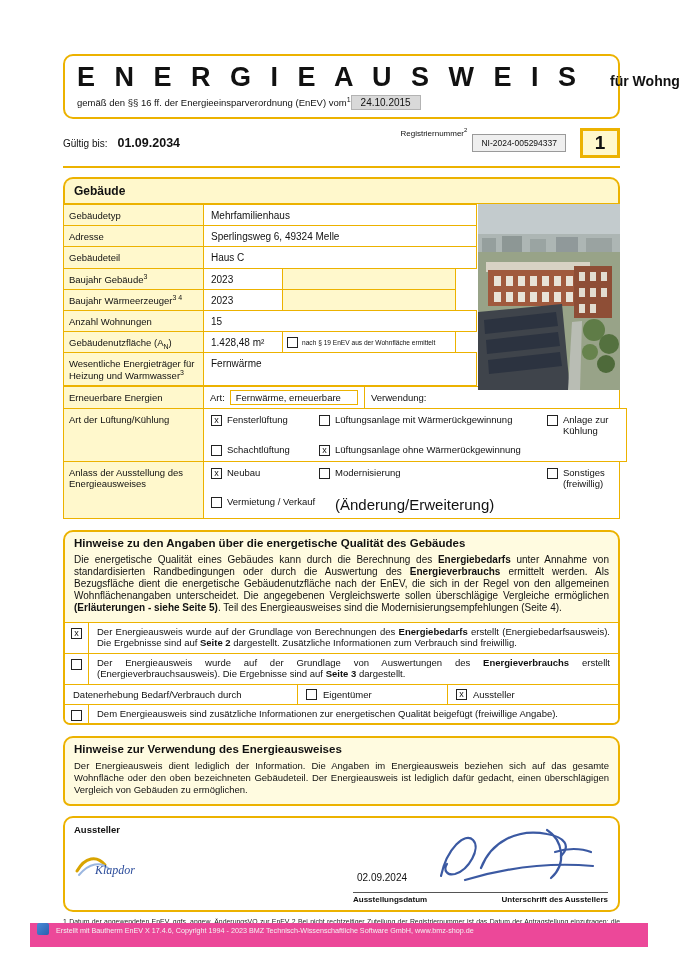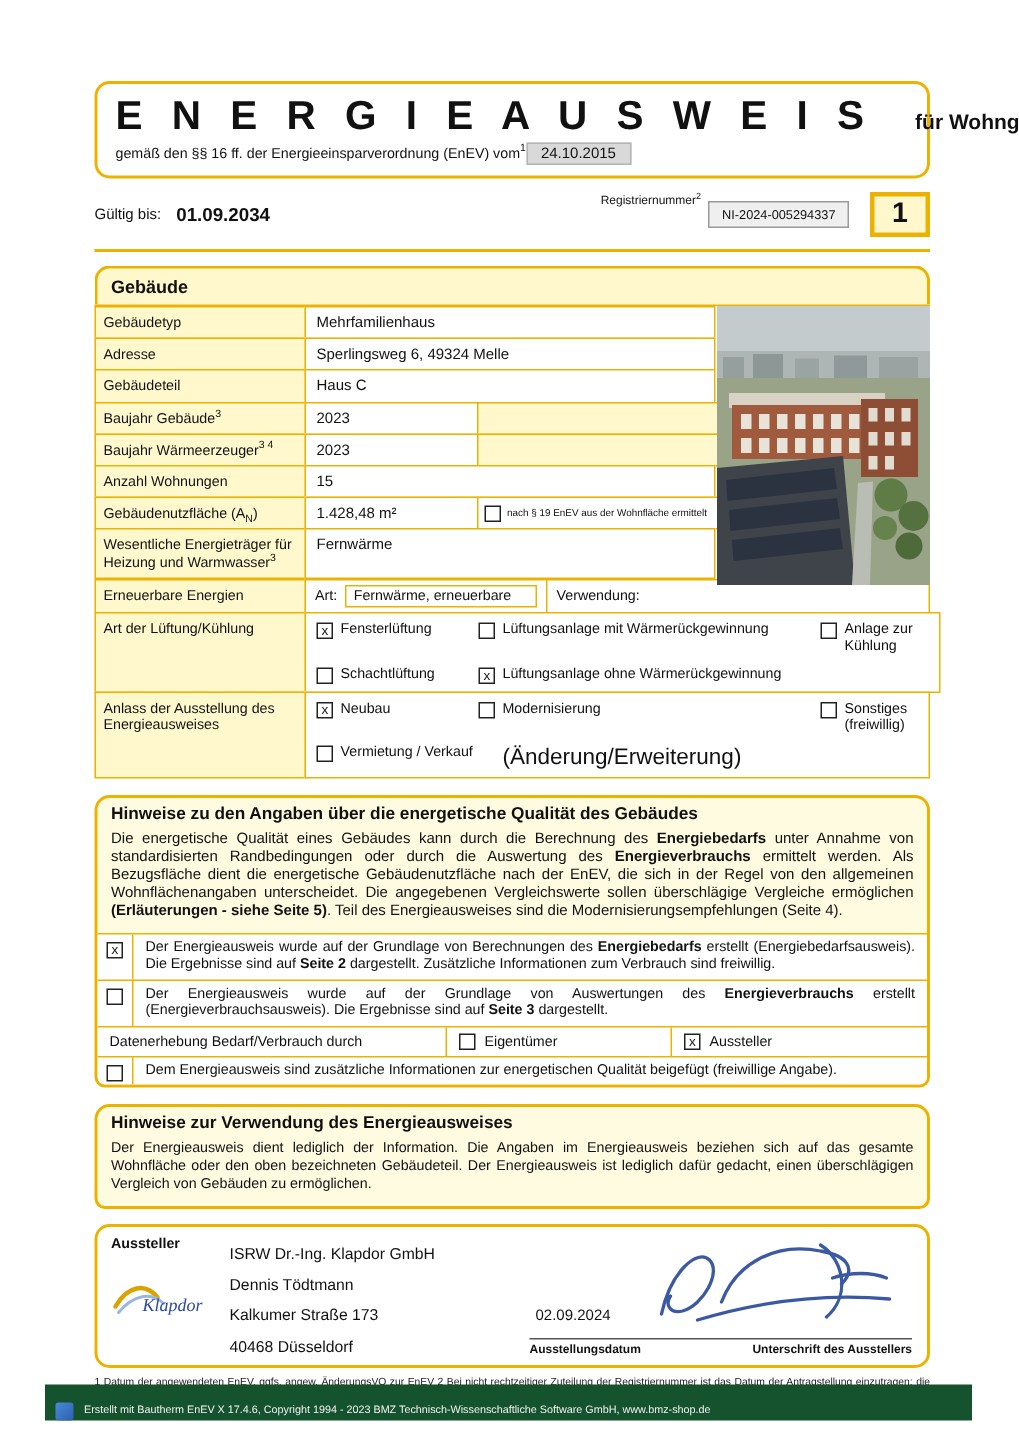--- a/index.html
+++ b/index.html
@@ -38,21 +38,21 @@
   .gb-section{margin-top:9px;}
   .gb-header{border:2px solid var(--gold);border-bottom:none;border-radius:10px 10px 0 0;background:var(--pale);font-size:12px;font-weight:700;padding:5px 9px;}
   .gb-table{border-top:1px solid var(--gold);}
   .gb-row{display:flex;}
   .gb-row + .gb-row{margin-top:-1px;}
   .gb-row > div{border:1px solid var(--gold);}
   .gb-row > div + div{margin-left:-1px;}
   .gb-label{width:141px;background:var(--pale);font-size:9.5px;line-height:1.18;padding:5px 5px 4px;flex:none;}
   .gb-value{background:#fff;font-size:10px;padding:5px 7px 4px;}
   .v-main{width:274px;}
-  .v-short{width:116px;}
+  .v-short{width:80px;}
   .v-fill{width:174px;background:var(--pale);}
   .gb-extra{width:174px;background:#fff;display:flex;align-items:center;gap:4px;padding:2px 4px;font-size:6.6px;line-height:1.1;}
   .gb-upper{position:relative;}
   .photo{position:absolute;top:0;right:0;bottom:0;width:142px;display:block;}
   .ren-art{width:162px;background:#fff;font-size:9.5px;padding:3px 6px;display:flex;align-items:center;gap:5px;}
   .art-box{border:1px solid var(--gold);padding:1px 5px;flex:1;min-height:14px;}
   .ren-use{flex:1;background:#fff;font-size:9.5px;padding:5px 6px 4px;}
   .gb-opts{flex:1;background:#fff;padding:5px 7px;}
   .opt-grid{display:grid;grid-template-columns:108px 228px 1fr;row-gap:7px;font-size:9.5px;}
   .opt{display:flex;align-items:flex-start;gap:5px;}
@@ -80,21 +80,21 @@
   .issuer-box{position:relative;border:2px solid var(--gold);border-radius:10px;margin-top:10px;height:96px;background:#fff;}
   .issuer-tag{position:absolute;left:9px;top:6px;font-size:9.5px;font-weight:700;}
   .issuer-logo{position:absolute;left:8px;top:29px;width:78px;height:34px;}
   .issuer-address{position:absolute;left:88px;top:8px;font-size:10.5px;line-height:20.5px;}
   .issue-date{position:absolute;left:292px;bottom:27px;font-size:10px;}
   .signature-svg{position:absolute;right:14px;bottom:22px;width:175px;height:62px;}
   .sign-footer{position:absolute;left:288px;right:10px;bottom:6px;border-top:1px solid #555;display:flex;justify-content:space-between;padding-top:2px;font-size:8px;font-weight:700;}
 
   .footnotes{margin-top:5px;font-size:6.9px;line-height:1.45;text-align:justify;color:#1a1a1a;}
 
-  .footer-bar{position:absolute;left:30px;right:31px;bottom:13px;height:20px;background:#14532d;display:flex;align-items:flex-start;gap:7px;padding:12px 7px;}
+  .footer-bar{position:absolute;left:30px;right:31px;bottom:13px;height:20px;background:#ec4899;display:flex;align-items:flex-end;gap:7px;padding:12px 7px;}
   .footer-icon{width:12px;height:12px;border-radius:2px;background:linear-gradient(135deg,#4a8ad8 0%,#2b5fae 100%);flex:none;}
   .footer-text{color:#f2f2f2;font-size:7.2px;white-space:nowrap;}
 </style>
 </head>
 <body>
 
 <div class="page">
   <div class="content">
 
     <div class="header-box">
@@ -351,26 +351,20 @@
       <p class="usage-body">Der Energieausweis dient lediglich der Information. Die Angaben im Energieausweis beziehen sich auf das gesamte Wohnfläche oder den oben bezeichneten Gebäudeteil. Der Energieausweis ist lediglich dafür gedacht, einen überschlägigen Vergleich von Gebäuden zu ermöglichen.</p>
     </div>
 
     <div class="issuer-box">
       <div class="issuer-tag">Aussteller</div>
       <svg class="issuer-logo" viewBox="0 0 78 34">
         <path d="M4 24 C12 10 24 8 32 18" fill="none" stroke="#d9a400" stroke-width="3" stroke-linecap="round"></path>
         <path d="M6 28 C16 16 28 14 36 22" fill="none" stroke="#9bb7e0" stroke-width="2" stroke-linecap="round"></path>
         <text x="22" y="27" font-size="12" font-style="italic" font-family="Liberation Serif, serif" fill="#2b4c9b">Klapdor</text>
       </svg>
-      <div class="issuer-address">
-        <div>ISRW Dr.-Ing. Klapdor GmbH</div>
-        <div>Dennis Tödtmann</div>
-        <div>Kalkumer Straße 173</div>
-        <div>40468 Düsseldorf</div>
-      </div>
       <div class="issue-date">02.09.2024</div>
       <svg class="signature-svg" viewBox="0 0 175 62">
         <g fill="none" stroke="#2b4c9b" stroke-width="2.2" stroke-linecap="round" opacity="0.92">
           <path d="M12 50 C18 22 36 6 44 14 C52 22 40 44 26 48 C18 50 14 44 18 38"></path>
           <path d="M52 42 C62 16 88 2 118 8 C136 11 142 20 132 30"></path>
           <path d="M36 54 C76 42 120 36 164 40"></path>
           <path d="M118 4 C134 14 138 38 122 52"></path>
           <path d="M126 26 C138 22 152 22 162 26"></path>
         </g>
       </svg>

